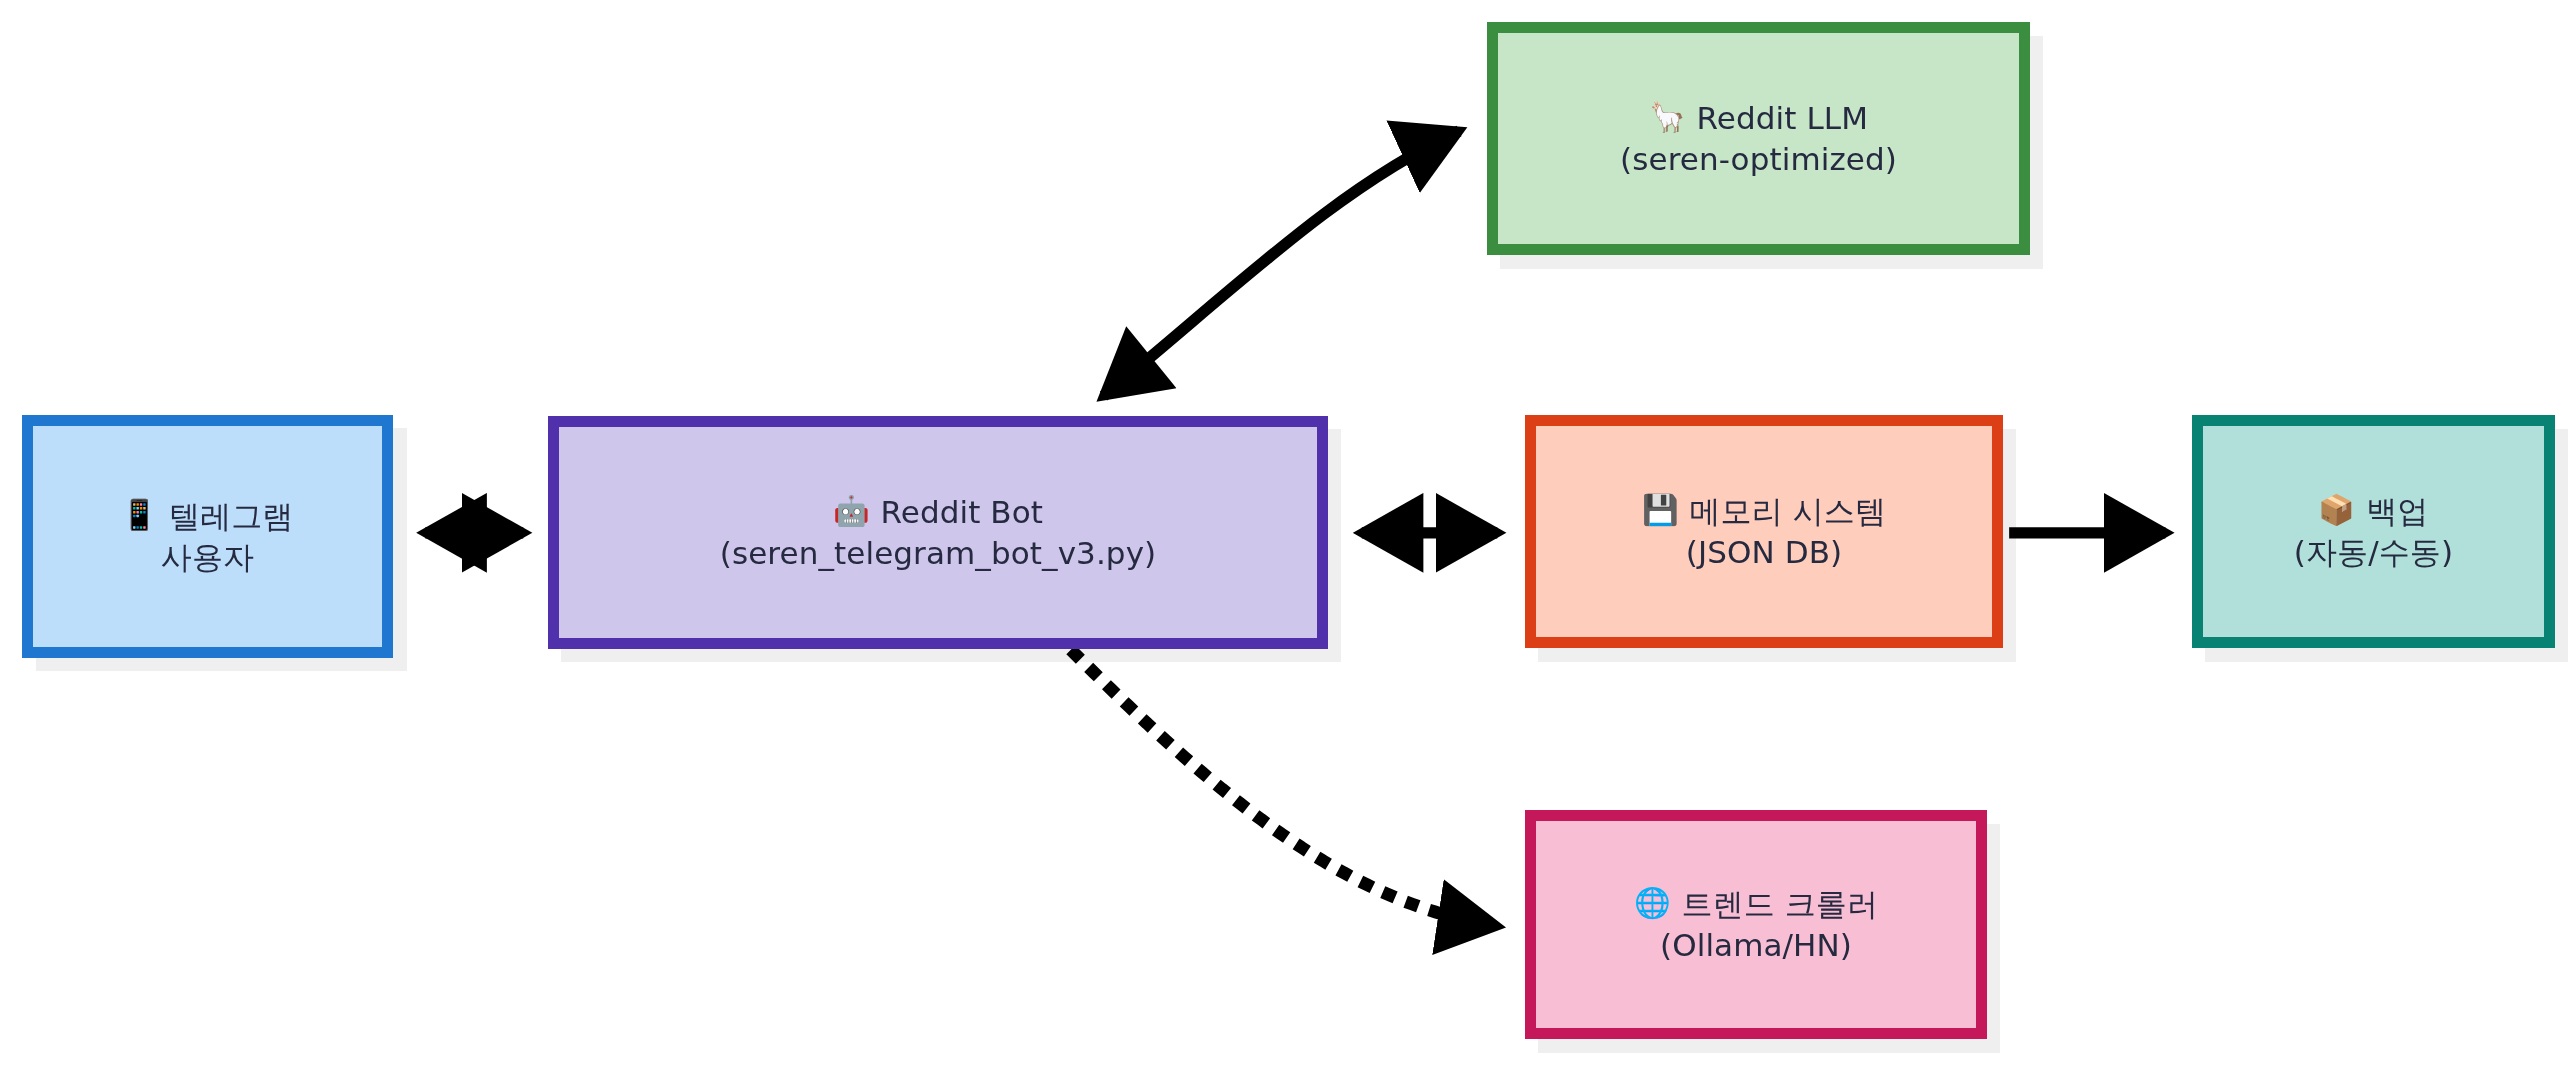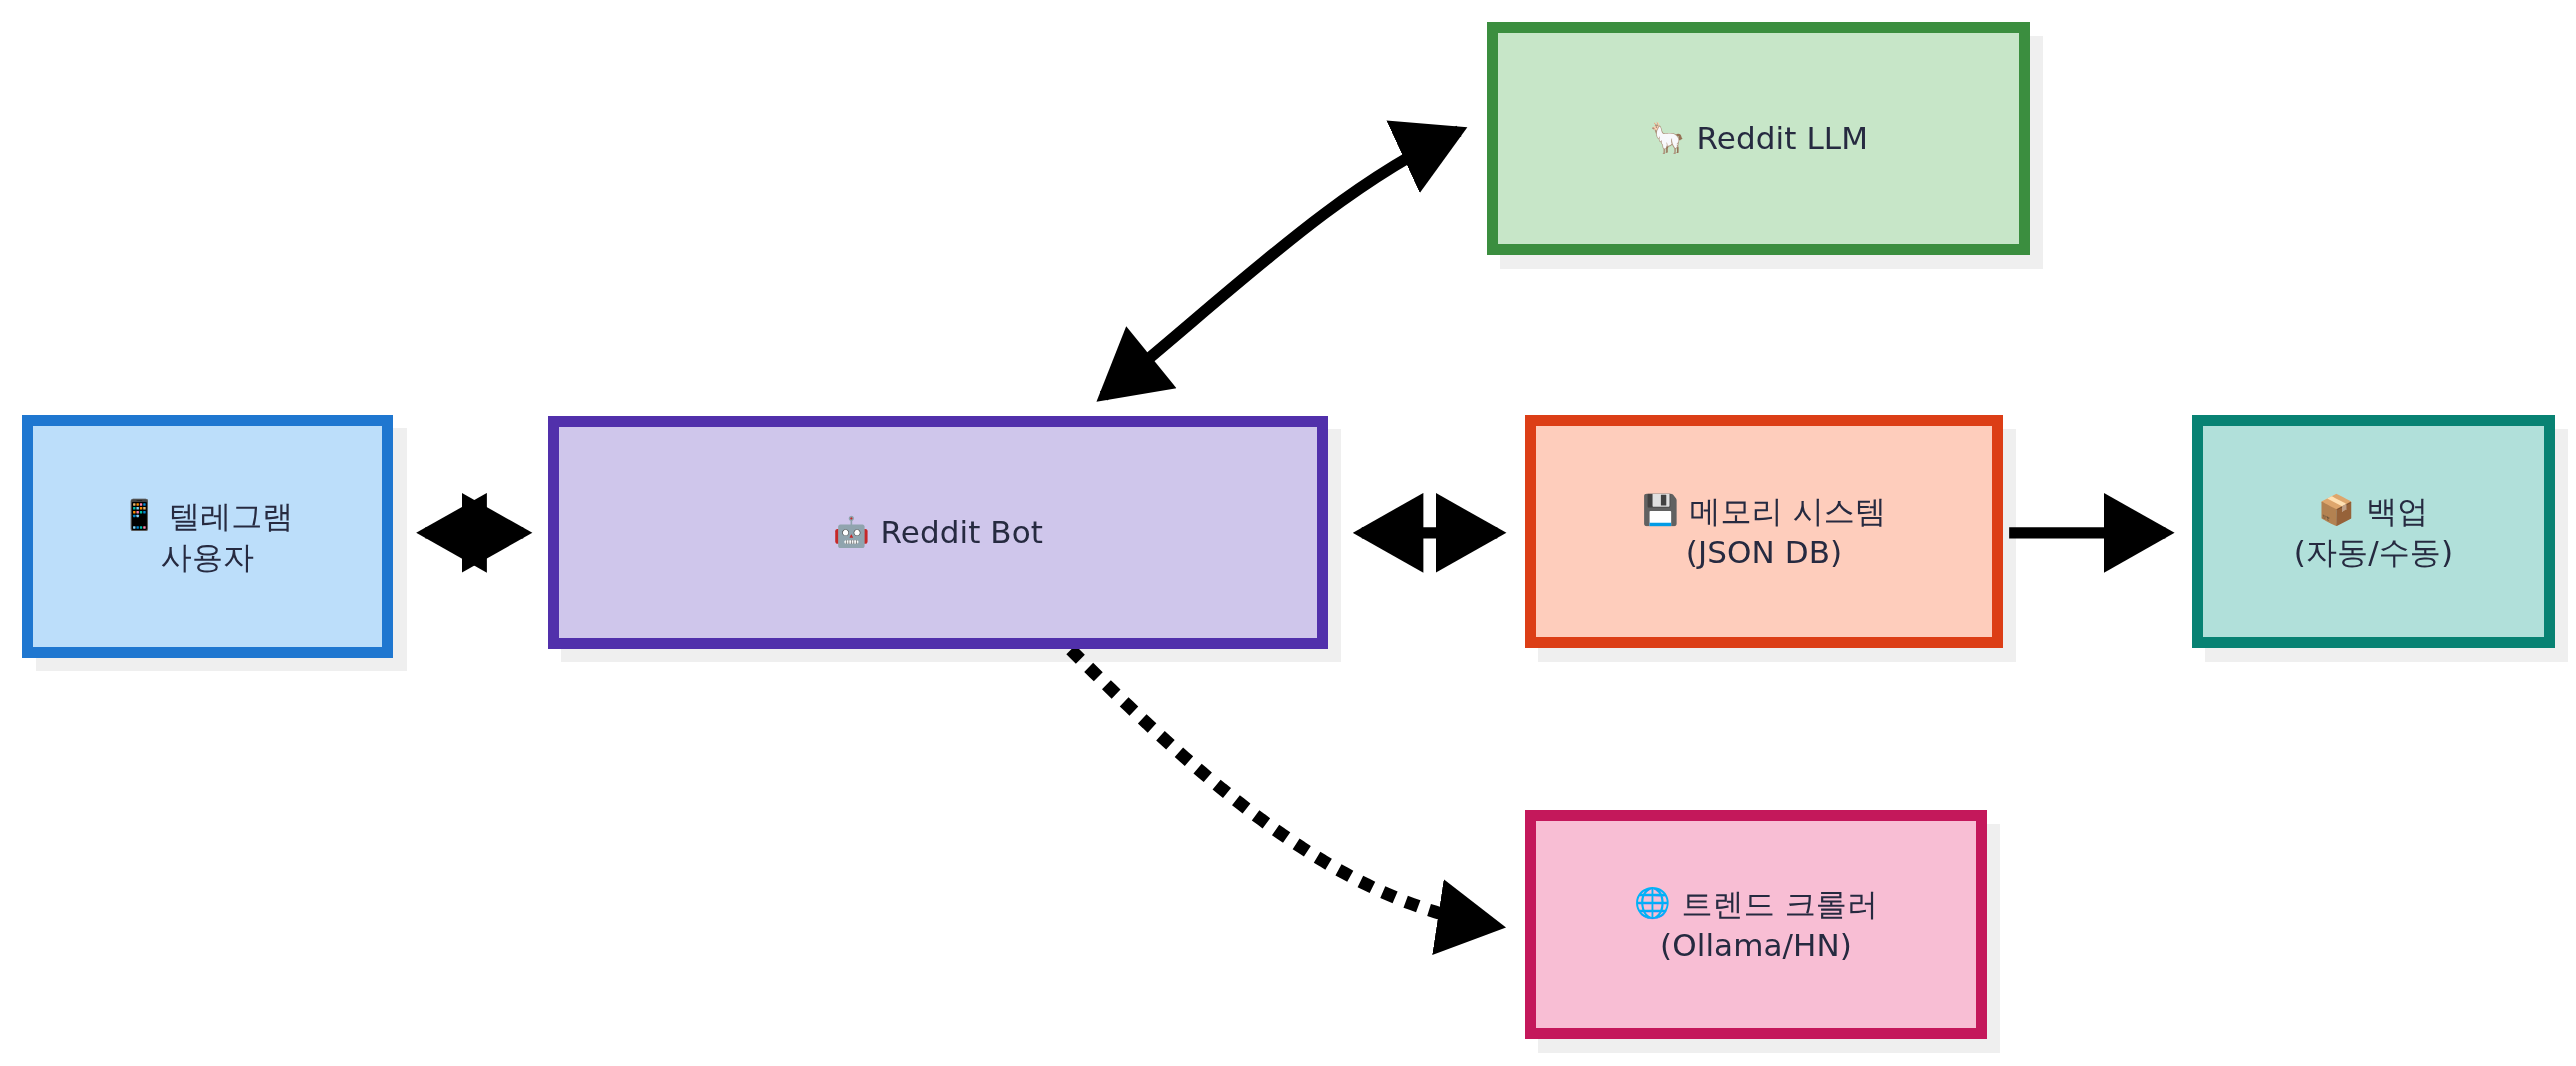--- a/index.html
+++ b/index.html
@@ -123,30 +123,32 @@
     </div>
   </div>
 
   <div class="node" style="left:548px; top:416px; width:780px; height:233px;
               border:11.4px solid #5130ab; background:#cfc6eb; z-index:2;">
     <div class="node-inner">
       <div class="node-line primary">
         <span class="node-emoji">🤖</span>
         <span>Reddit Bot</span>
       </div>
+      <div class="node-line">(seren_telegram_bot_v3.py)</div>
     </div>
   </div>
 
   <div class="node" style="left:1487px; top:22px; width:543px; height:233px;
               border:11.4px solid #3b8e3f; background:#c7e6c8; z-index:2;">
     <div class="node-inner">
       <div class="node-line primary">
         <span class="node-emoji">🦙</span>
         <span>Reddit LLM</span>
       </div>
+      <div class="node-line">(seren-optimized)</div>
     </div>
   </div>
 
   <div class="node" style="left:1525px; top:415px; width:478px; height:233px;
               border:11.4px solid #dc3e16; background:#fecdbc; z-index:2;">
     <div class="node-inner">
       <div class="node-line primary">
         <span class="node-emoji">💾</span>
         <span>메모리 시스템</span>
       </div>

